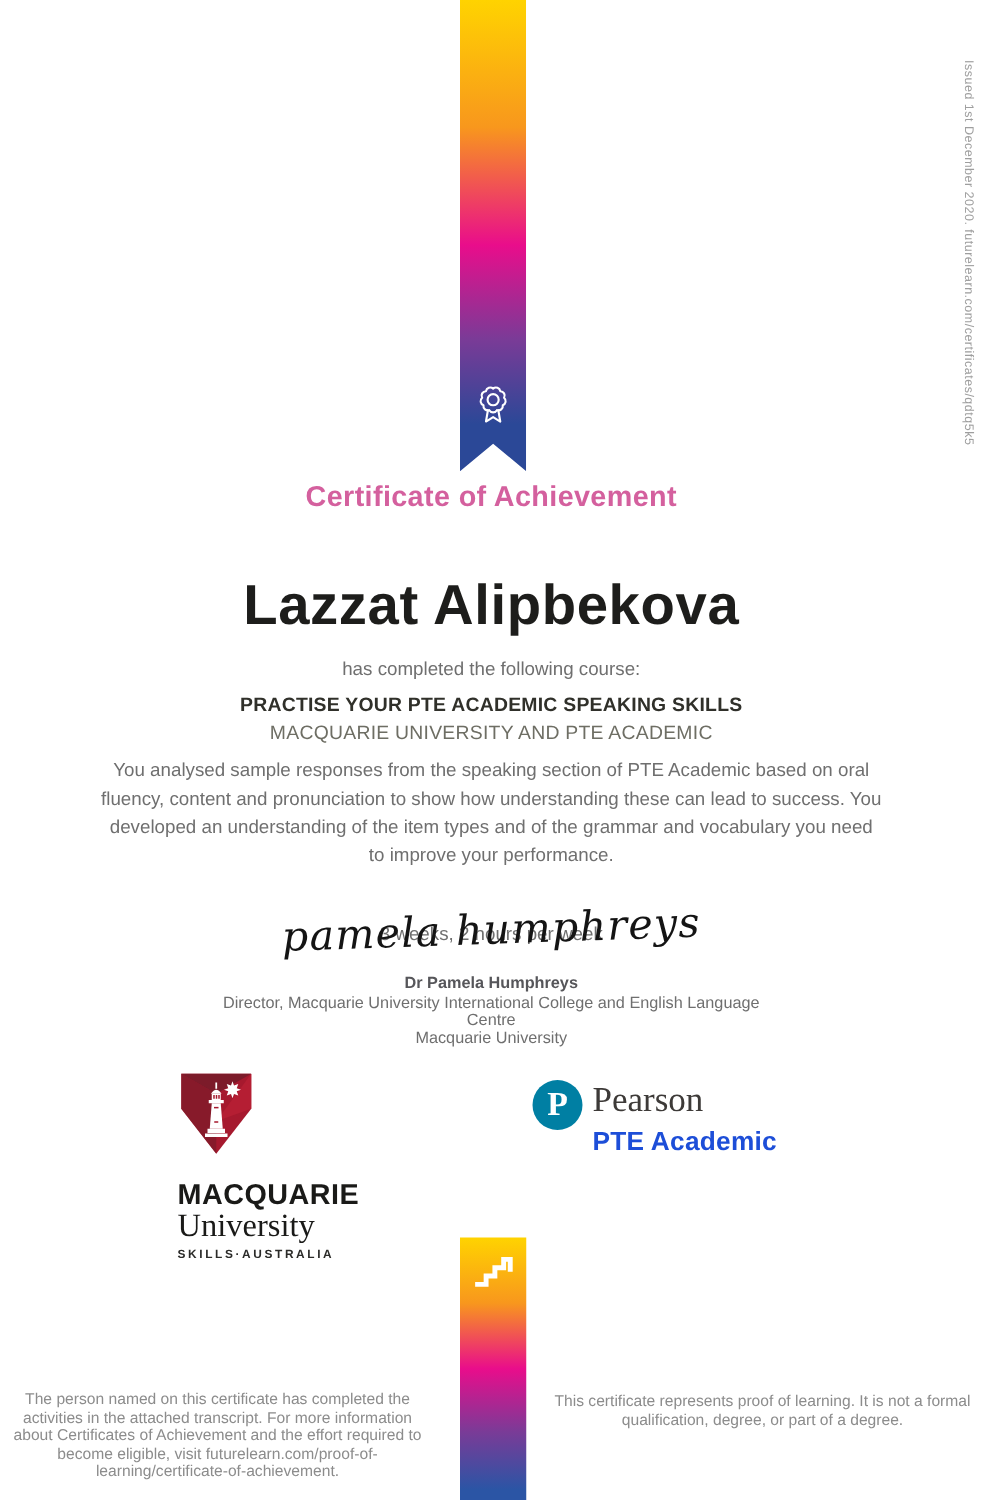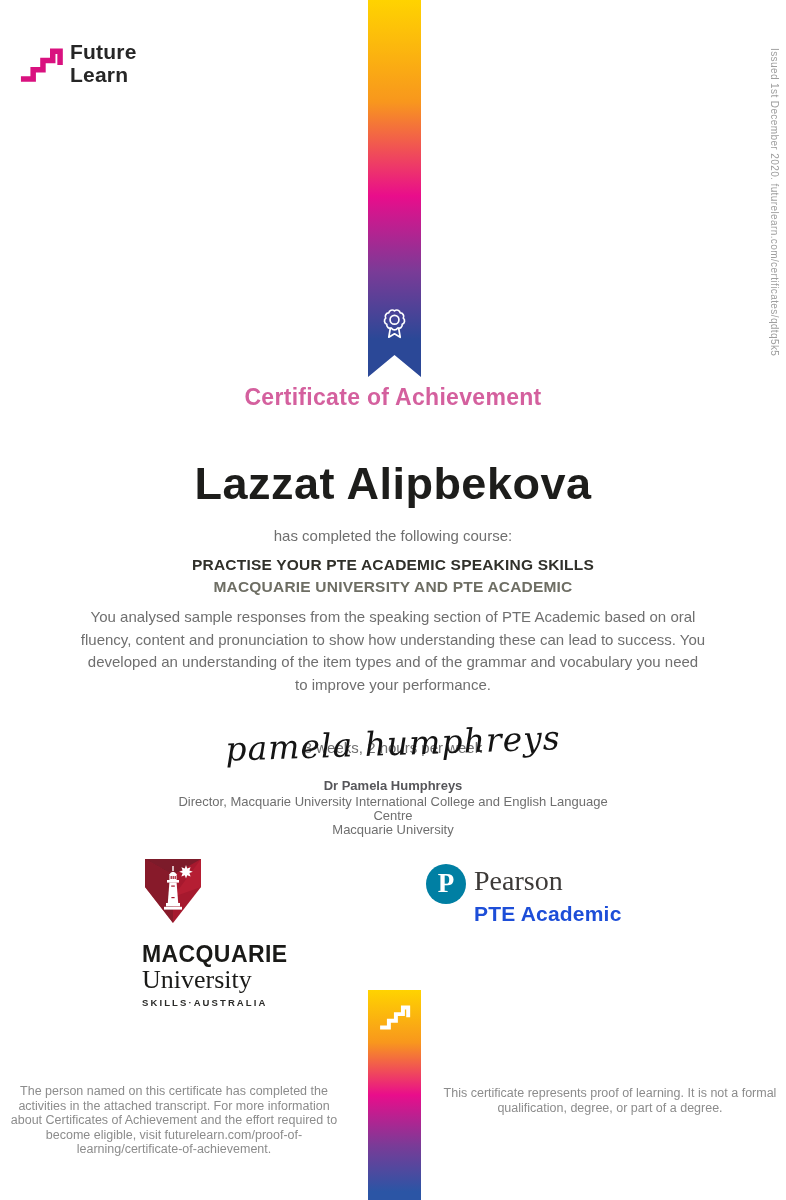--- a/index.html
+++ b/index.html
@@ -40,21 +40,21 @@
     background:linear-gradient(180deg, var(--grad1) 0%, var(--grad2) 25%, var(--grad3) 50%, var(--grad4) 74%, var(--gradB5) 96%);
   }
   #award-icon { left:379px; top:306px; }
   #stairs-white { left:378px; top:998px; }
 
   
   #cert-title { top:384px; font-size:23px; font-weight:700; color:var(--titlePink); letter-spacing:0.3px; }
   #recipient  { top:458px; font-size:45px; font-weight:700; color:var(--ink); letter-spacing:0.5px; }
   #completed  { top:527px; font-size:15px; color:var(--gray); }
   #course-title { top:556px; font-size:15.5px; font-weight:700; color:var(--oliveDark); letter-spacing:0.2px; }
-  #providers  { top:578px; font-size:15.5px; font-weight:700; color:var(--oliveGray); letter-spacing:0.2px; }
+  #providers  { top:578px; font-size:15.5px; font-weight:400; color:var(--oliveGray); letter-spacing:0.2px; }
   #description { top:606px; left:80px; width:626px; text-align:center;
                  font-size:15px; line-height:22.5px; color:var(--gray); }
   #duration   { top:739px; font-size:15px; color:var(--gray); }
 
   
   #sig-script { top:724px; font-family:"DejaVu Serif", serif; font-style:italic;
                 font-size:33px; color:#141414; transform:rotate(-2deg); letter-spacing:1px; }
   #sig-name   { top:778px; font-size:13px; font-weight:700; color:#56565A; }
   #sig-role1  { top:794px; font-size:13px; color:var(--gray); }
   #sig-role2  { top:808px; font-size:13px; color:var(--gray); }
@@ -71,40 +71,29 @@
   #pe-row { display:flex; align-items:flex-start; gap:8px; }
   #pe-circle {
     width:40px; height:40px; border-radius:50%; background:var(--pearsonBlue);
     color:#ffffff; font-family:"Liberation Serif", serif; font-weight:700; font-size:27px;
     display:flex; align-items:center; justify-content:center; padding-bottom:2px;
   }
   #pe-name { font-family:"Liberation Serif", serif; font-size:28px; color:#3D3A38; line-height:34px; }
   #pe-product { font-size:21px; font-weight:700; color:#1d4ed8; margin:-2px 0 0 48px; letter-spacing:0.2px; }
 
   
-  .footnote { font-size:12.5px; line-height:14.5px; color:var(--lightGray); text-align:center; }
+  .footnote { font-size:12.5px; line-height:14.5px; color:var(--lightGray); text-align:center;margin-top:28px; }
   #foot-left  { left:2px; top:1084px; width:344px; }
   #foot-right { left:438px; top:1086px; width:344px; }
 </style>
 </head>
 <body>
 
 <div id="page">
 
-  <div class="abs" id="fl-logo">
-    <span>
-      <svg width="46" height="46" viewBox="0 0 47 46" fill="none">
-        <path d="M3,41.5 H15.5 V32 H25.5 V22.5 H35.5 V13 H43 V27" stroke="var(--brandPink)" stroke-width="5.6" fill="none"></path>
-      </svg>
-    </span>
-    <div class="wordmark">
-      <div>Future</div>
-      <div>Learn</div>
-    </div>
-  </div>
 
   <div class="abs" id="side-note">Issued 1st December 2020. futurelearn.com/certificates/qdtq5k5</div>
 
   <div class="abs ribbon" id="ribbon-top"></div>
   <div class="abs" id="award-icon">
     <svg width="31" height="36" viewBox="0 0 28 34" fill="none" stroke="#ffffff" stroke-width="1.6" stroke-linejoin="round">
       <path d="M 14.00 4.60 A 3.3 3.3 0 0 1 19.40 6.57 A 3.3 3.3 0 0 1 22.27 11.54 A 3.3 3.3 0 0 1 21.27 17.20 A 3.3 3.3 0 0 1 16.87 20.89 A 3.3 3.3 0 0 1 11.13 20.89 A 3.3 3.3 0 0 1 6.73 17.20 A 3.3 3.3 0 0 1 5.73 11.54 A 3.3 3.3 0 0 1 8.60 6.57 A 3.3 3.3 0 0 1 14.00 4.60 Z"></path>
       <circle cx="14" cy="13" r="4.2"></circle>
       <path d="M10.2,20.2 L8.6,29.5 L14,26.2 L19.4,29.5 L17.8,20.2"></path>
     </svg>

